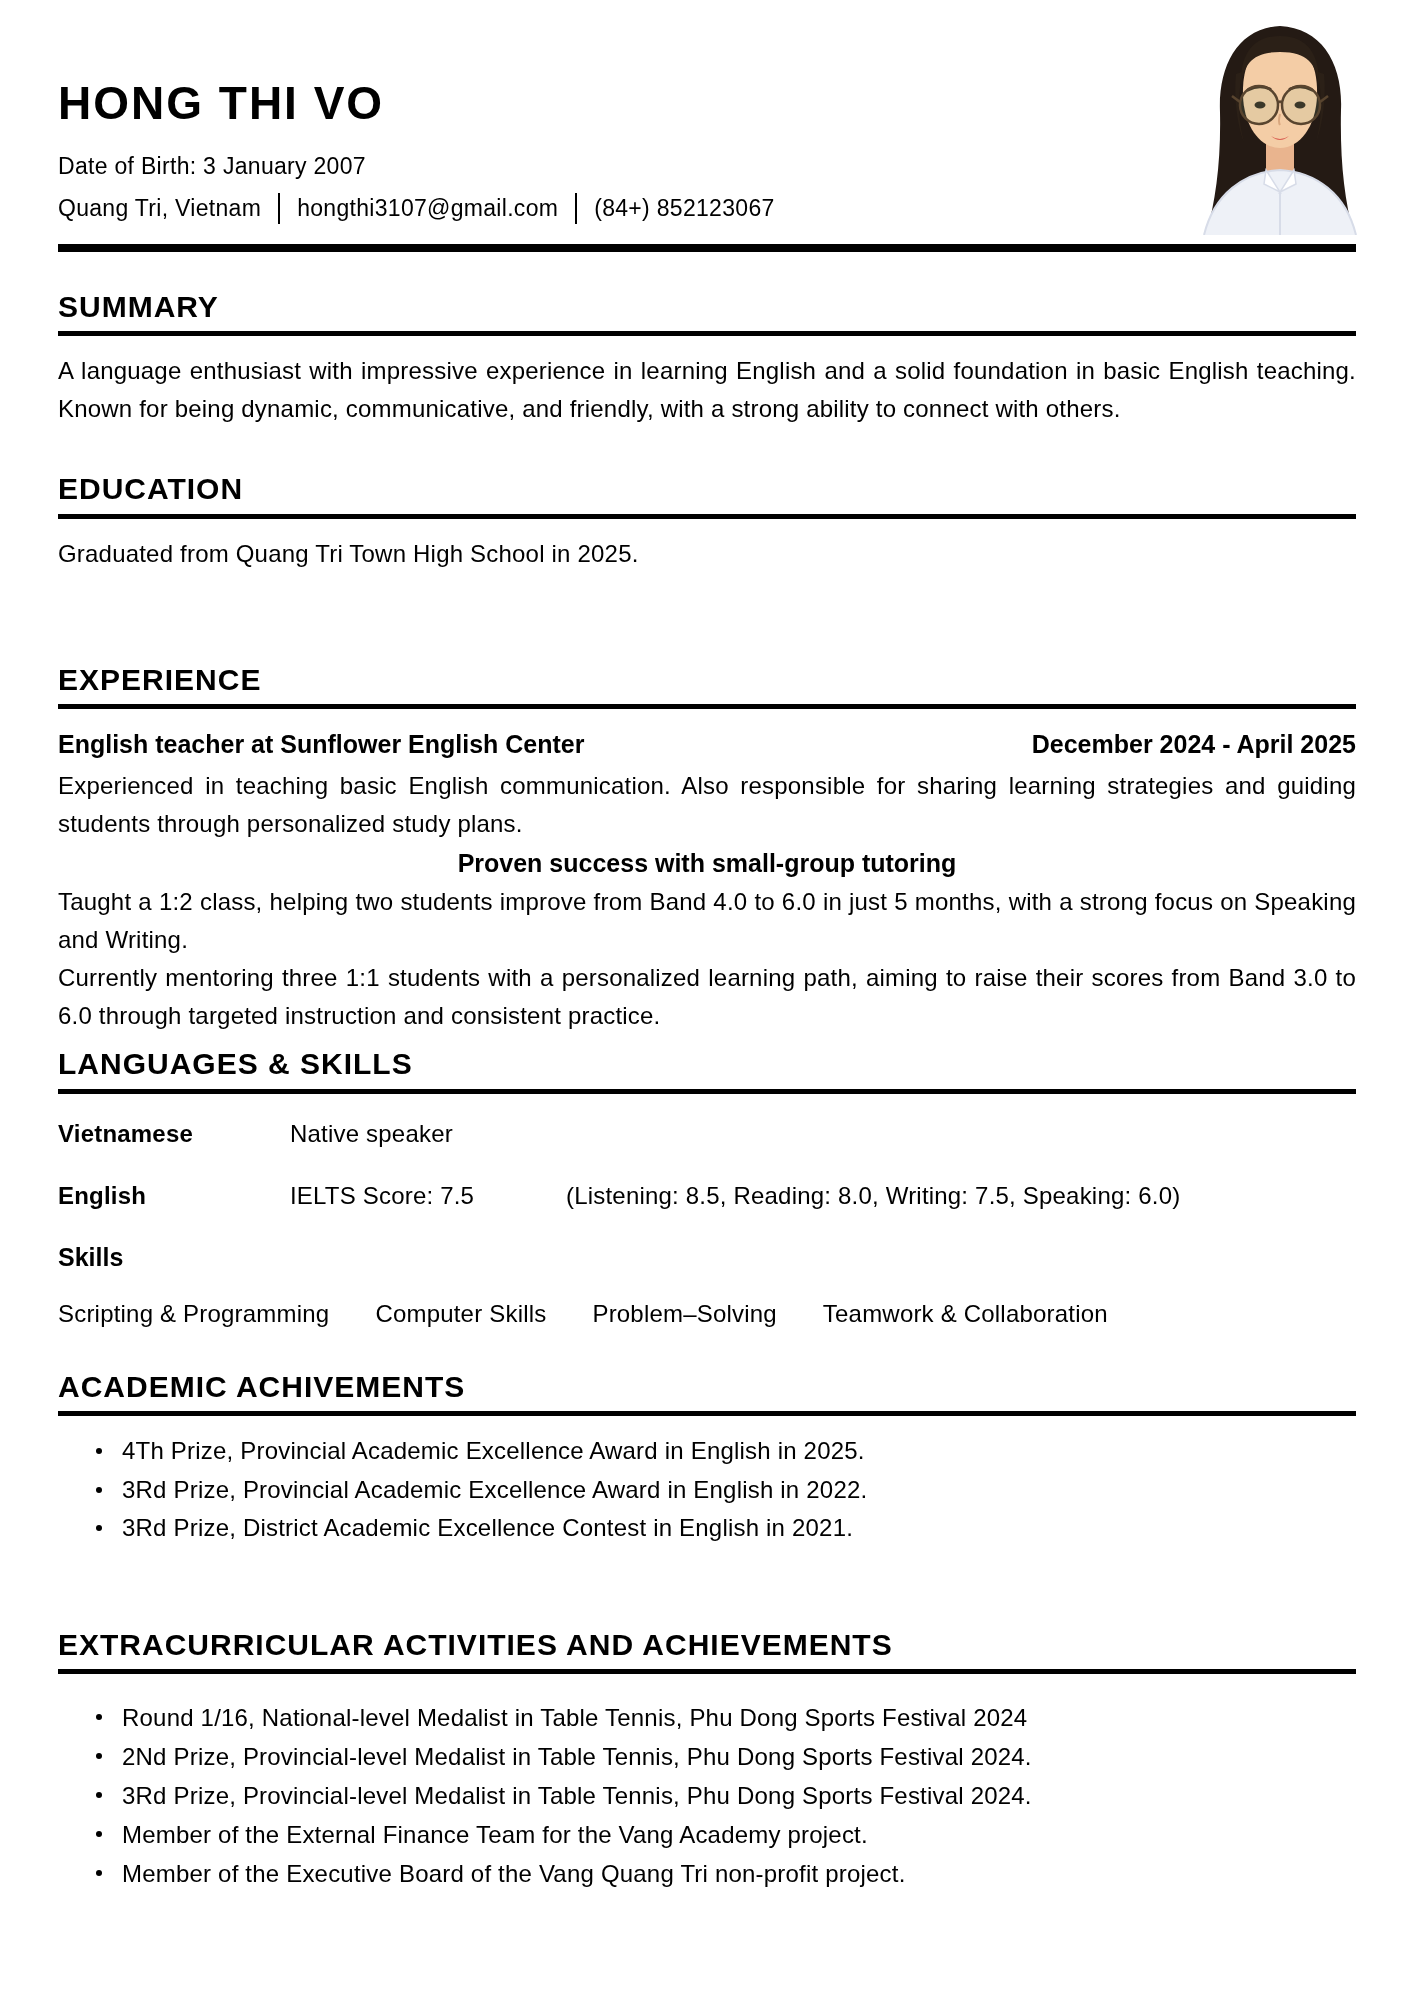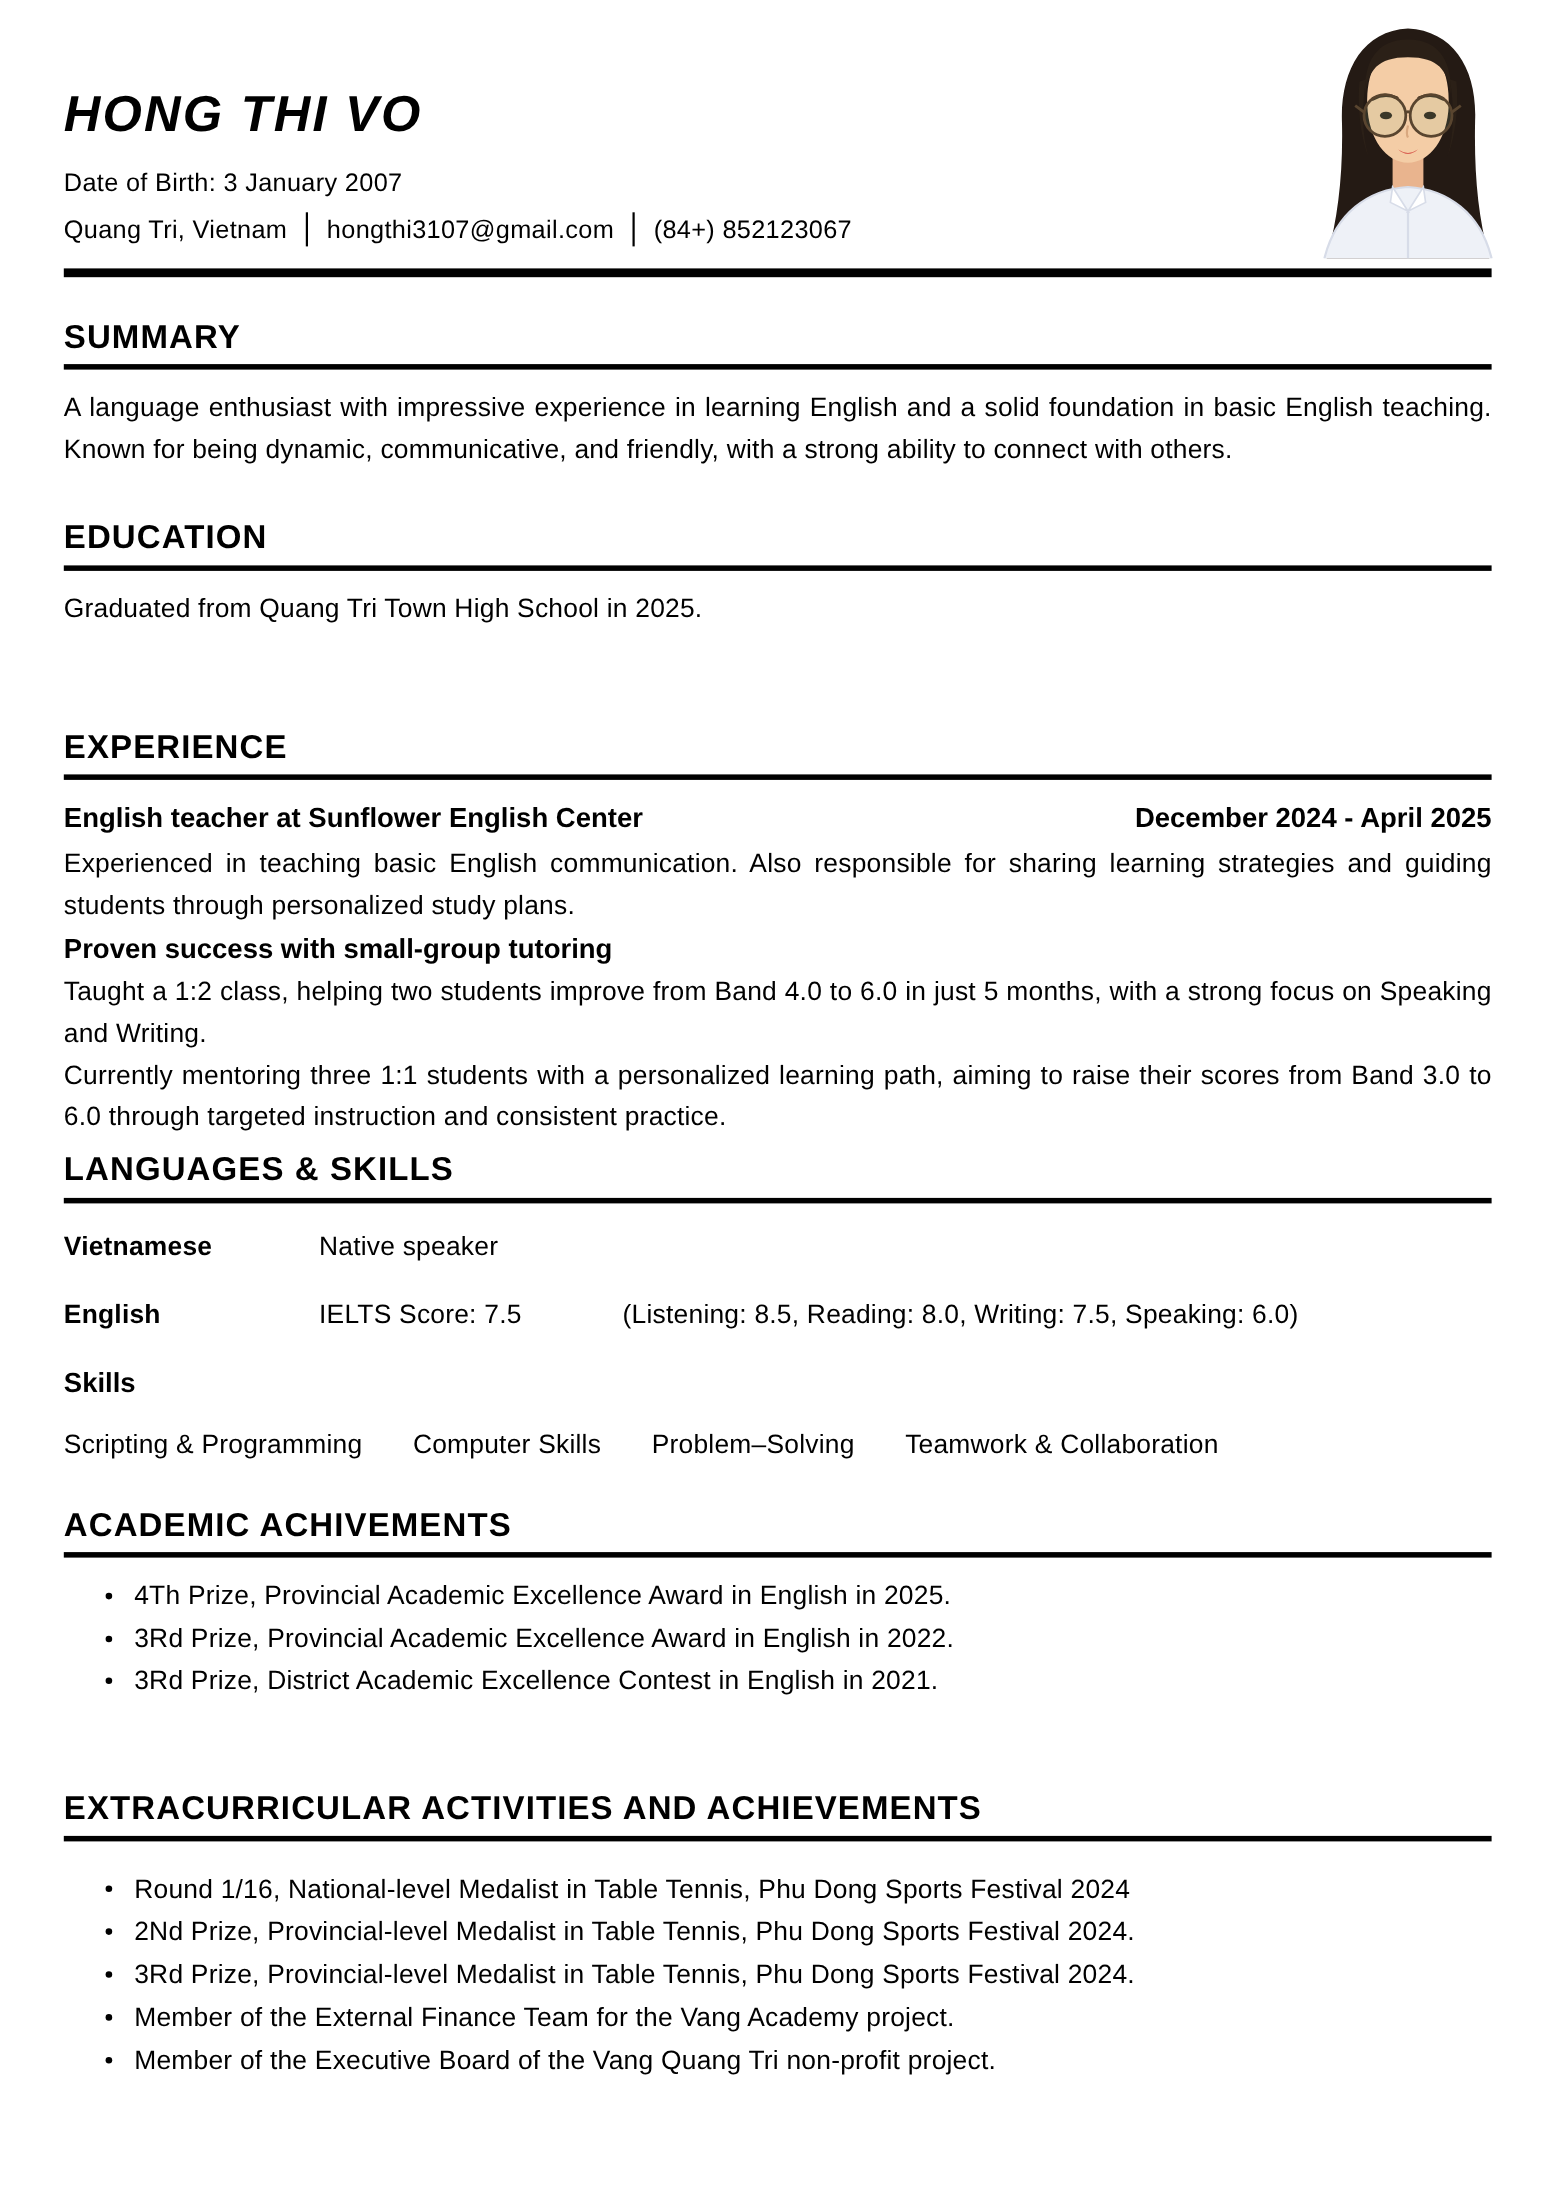--- a/index.html
+++ b/index.html
@@ -10,42 +10,42 @@
     position: relative;
     background: #ffffff;
     color: #000000;
     font-family: "Liberation Sans", "DejaVu Sans", sans-serif;
     overflow: hidden;
   }
   
   .name {
     margin: 0; padding-top: 78px;
     font-size: 46px; font-weight: 700;
-    letter-spacing: 2px; line-height: 1.1; font-style: italic;
+    letter-spacing: 2px; line-height: 1.1;
   }
   .dob { margin-top: 24px; font-size: 23px; letter-spacing: 0.3px; }
   .contact { margin-top: 13px; font-size: 23px; letter-spacing: 0.3px; display: flex; align-items: center; }
   .sep { width: 2px; height: 31px; background: #000; margin: 0 17px; }
   .header-rule { margin-top: 20px; height: 8px; background: #000; }
   .photo { position: absolute; top: 12px; right: 29px; width: 209px; height: 223px; }
   
   .section h2 { margin: 0; font-size: 30px; font-weight: 700; letter-spacing: 1px; line-height: 1.15; }
   .h-rule { height: 5px; background: #000; margin-top: 7px; }
   .section p { margin: 16px 0 0; font-size: 24px; line-height: 38px; text-align: justify; letter-spacing: 0.2px; }
   .sec-summary  { margin-top: 38px; }
   .sec-edu      { margin-top: 44px; }
   .sec-exp      { margin-top: 90px; }
   .sec-lang     { margin-top: 12px; }
   .sec-academic { margin-top: 42px; }
   .sec-extra    { margin-top: 80px; }
   .row { display: flex; justify-content: space-between; align-items: baseline; margin-top: 22px; font-size: 25px; font-weight: 700; line-height: 1.2; }
   .row .dates { text-align: right; }
   .sec-exp .row { margin-top: 20px; }
   .sec-exp p { margin-top: 8px; }
-  .sub-head { margin: 2px 0 0; font-size: 25px; font-weight: 700; line-height: 36px; }
+  .sub-head { margin: 2px 0 0; font-size: 25px; font-weight: 700; line-height: 36px; text-align: center; }
   .sec-exp p.tight { margin-top: 2px; }
   .sec-exp p.cont  { margin-top: 0; }
   
   .lang-row { display: grid; grid-template-columns: 232px 276px auto; align-items: baseline; margin-top: 26px; font-size: 24px; letter-spacing: 0.2px; }
   .lang-row + .lang-row { margin-top: 34px; }
   .lang-label { font-weight: 700; font-size: 24px; }
   .skills-label { margin-top: 33px; font-size: 25px; font-weight: 700; }
   .skills-row { display: flex; gap: 46px; margin-top: 28px; font-size: 24px; letter-spacing: 0.2px; flex-wrap: nowrap; }
   
   ul.bullets { margin: 16px 0 0; padding: 0; list-style: none; }

